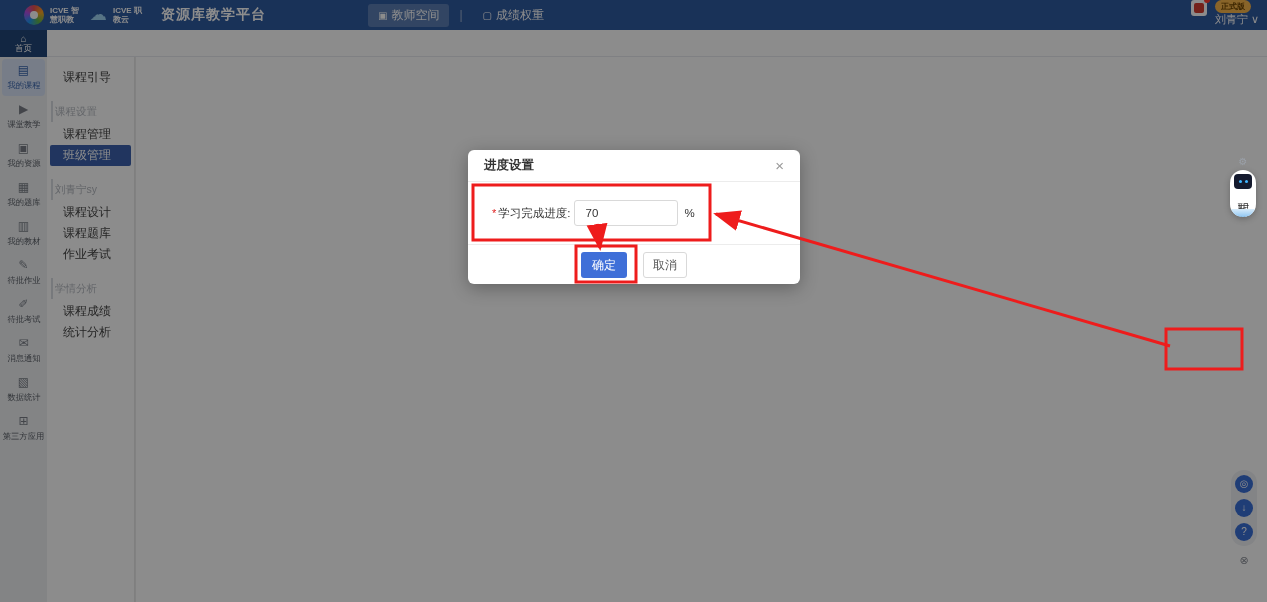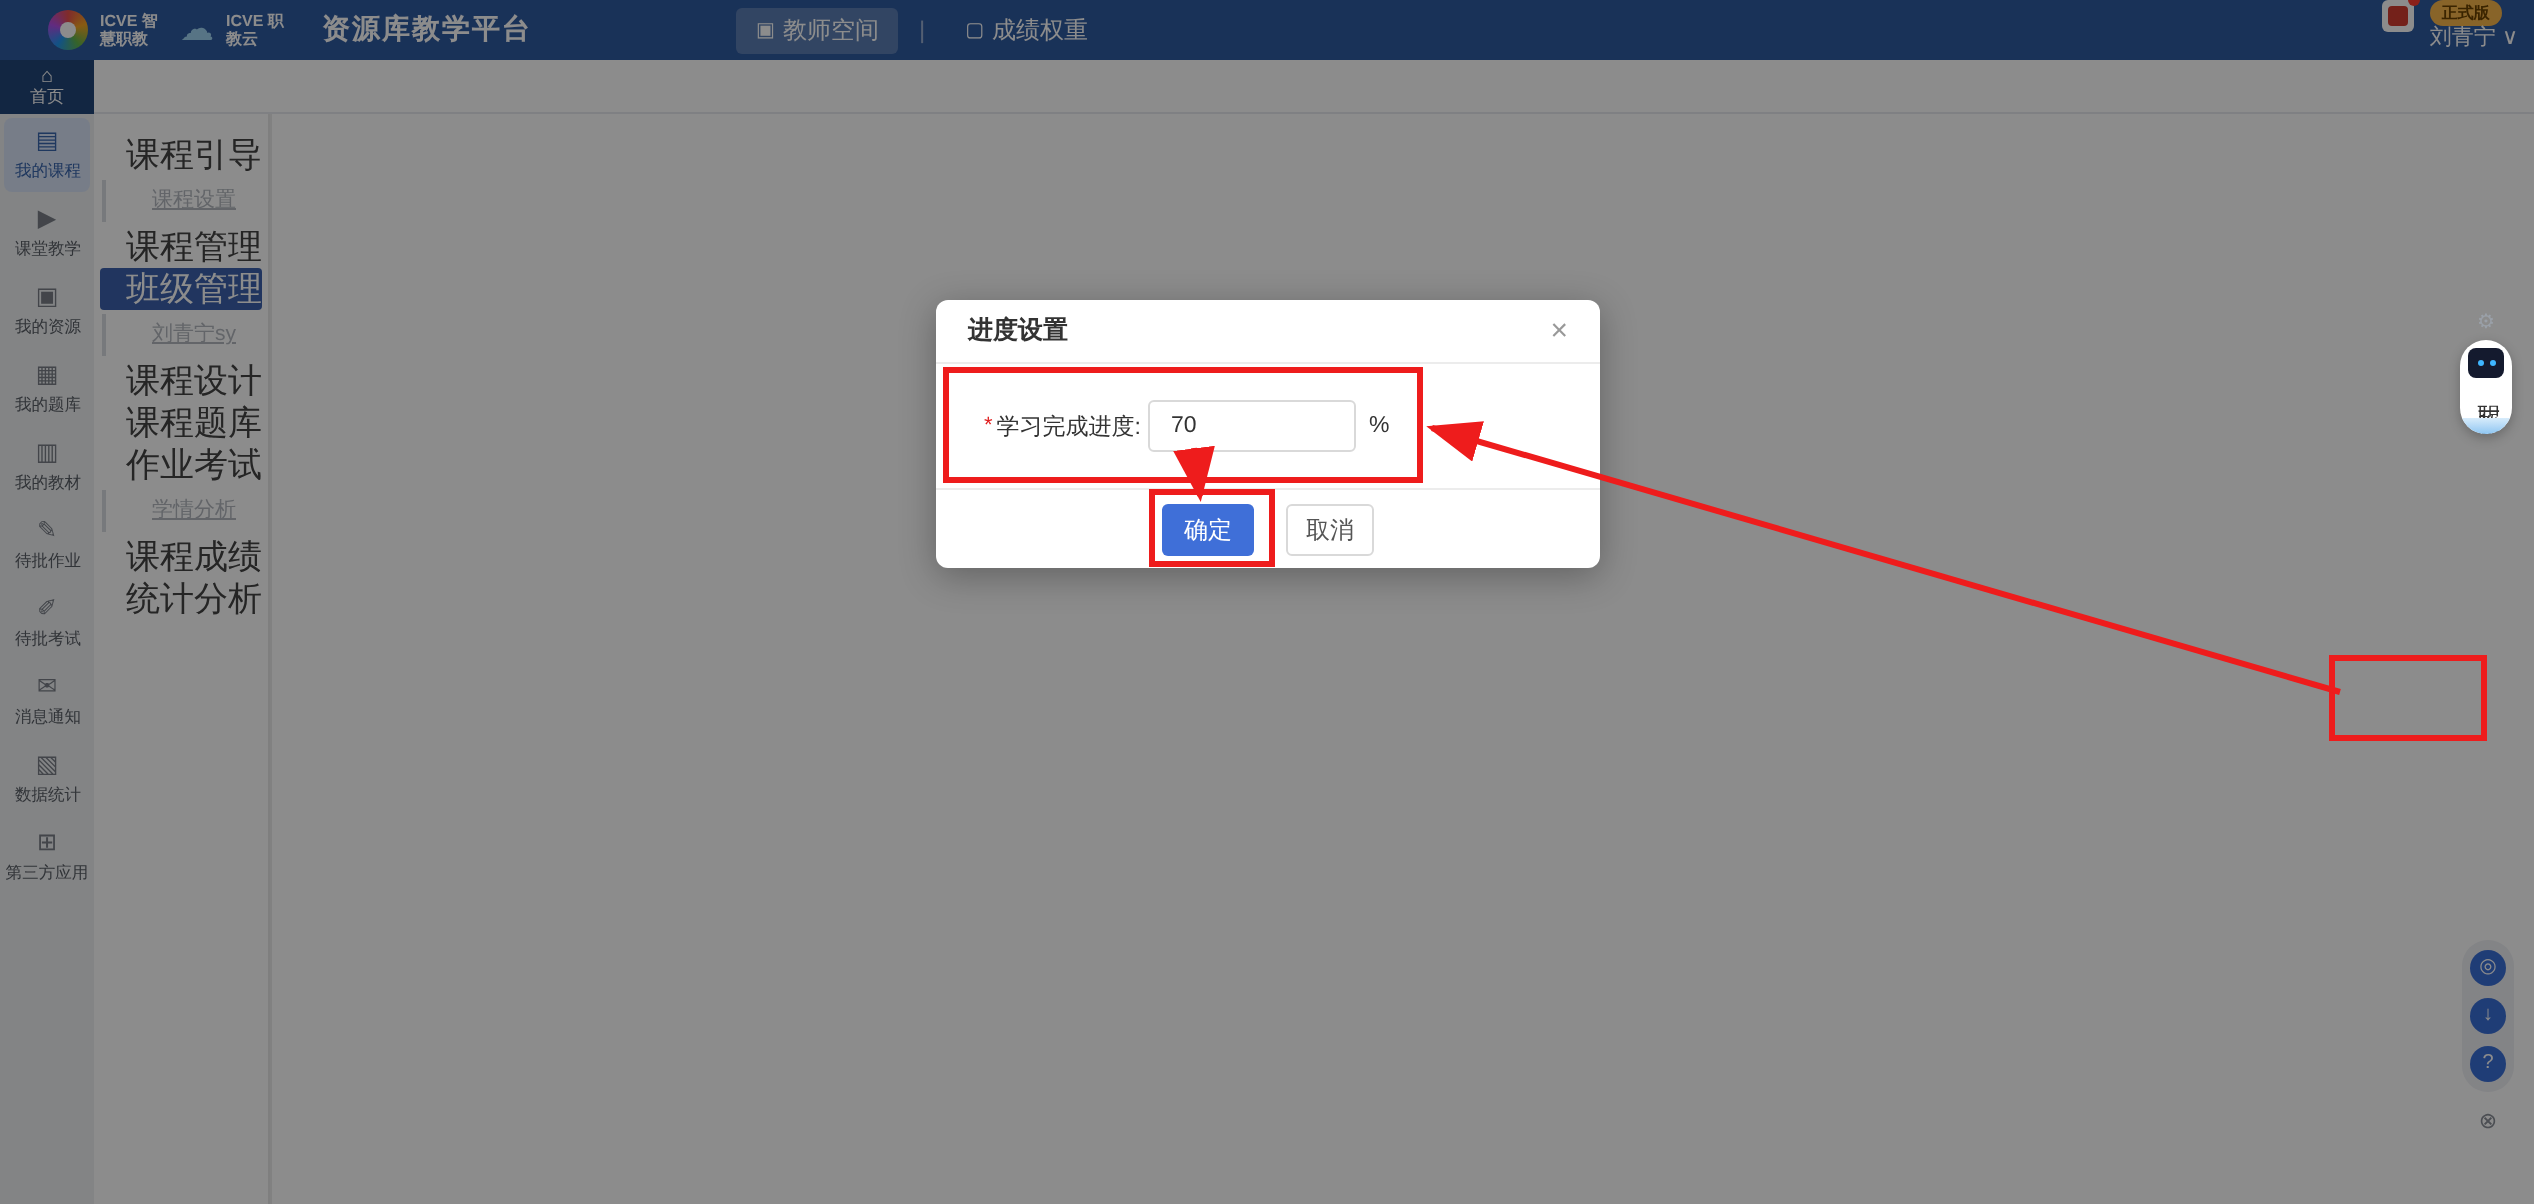--- a/index.html
+++ b/index.html
@@ -44,22 +44,22 @@
   
   .icon-rail { position:absolute; left:0; top:57px; width:47px; height:545px; background:#eef0f3; z-index:1; }
   .rail-item { width:43px; margin:2px auto 0; padding:5px 0 4px; display:flex; flex-direction:column; align-items:center; border-radius:4px; cursor:pointer; color:#5a5f66; }
   .rail-item .rail-ic { font-size:12px; line-height:13px; color:#7a7f87; }
   .rail-item .rail-label { font-size:9px; margin-top:2px; white-space:nowrap; transform:scale(.92); }
   .rail-item.active { background:#d9e4f8; color:#3a66ad; }
   .rail-item.active .rail-ic { color:#3a66ad; }
 
   
   .side-menu { position:absolute; left:47px; top:57px; width:88px; height:545px; background:#fff; border-right:1px solid #e8e8e8; padding-top:10px; z-index:1; }
-  .sm-item { height:21px; line-height:21px; font-size:17px; color:#444; padding-left:16px; cursor:pointer; white-space:nowrap; }
-  .sm-section { height:21px; line-height:21px; font-size:10.5px; color:#b4b8bf; padding-left:23px; border-left:2px solid #d9dce2; margin:2px 0 2px 4px; white-space:nowrap;text-decoration:underline; }
+  .sm-item { height:21px; line-height:21px; font-size:12px; color:#444; padding-left:16px; cursor:pointer; white-space:nowrap; }
+  .sm-section { height:21px; line-height:21px; font-size:10.5px; color:#b4b8bf; padding-left:2px; border-left:2px solid #d9dce2; margin:13px 0 2px 4px; white-space:nowrap; }
   .sm-item.active { background:#3c62ad; color:#fff; margin:0 3px; padding-left:13px; border-radius:2px; }
 
   
   .content { position:absolute; left:135px; top:57px; width:1132px; height:545px; background:#fff; border-left:1px solid #ececec; z-index:1; }
   .page-title { position:absolute; left:150px; top:72px; font-size:13px; font-weight:bold; color:#333; border-left:3px solid #3a66c4; padding-left:7px; line-height:14px; }
   .tb-btn-white { position:absolute; left:1037px; top:78px; height:25px; border:1px solid #cfd4dd; border-radius:3px; background:#fff; color:#555; font-size:11.5px; padding:0 10px; display:flex; align-items:center; gap:5px; cursor:pointer; }
   .tb-btn-blue { position:absolute; left:1165px; top:78px; height:25px; border-radius:3px; background:#3c62c4; color:#fff; font-size:11.5px; padding:0 10px; display:flex; align-items:center; gap:4px; cursor:pointer; }
 
   
   .class-panel { position:absolute; left:153px; top:98px; width:118px; }

